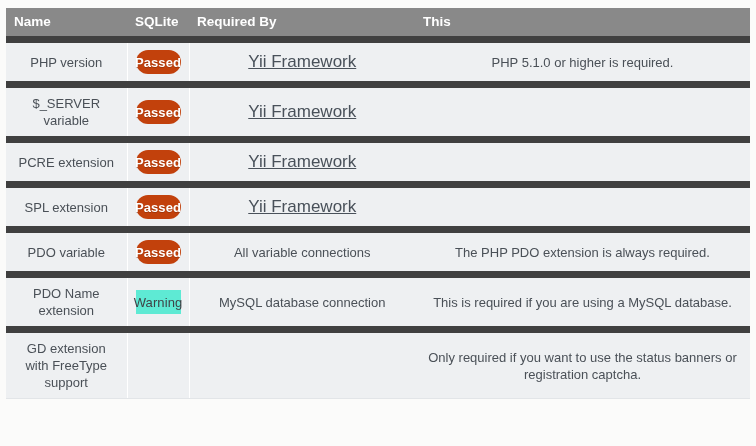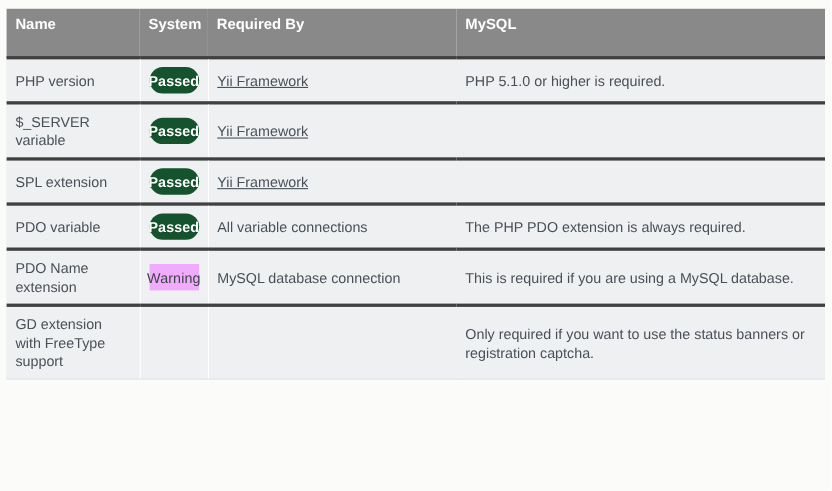--- a/index.html
+++ b/index.html
@@ -30,36 +30,37 @@
     table-layout: fixed;
     background: #eef0f2;
   }
 
   table.req-table th {
     background: #898989;
     color: #ffffff;
     font-size: 13.5px;
     font-weight: bold;
     text-align: left;
-    padding: 6px 8px 22px 8px;
+    padding: 6px 8px 7px 8px;
     line-height: 15px;
     vertical-align: middle;
     border: none;
     white-space: nowrap;
   }
 
   table.req-table td {
     background: #eef0f2;
     color: #4a5057;
     font-size: 13px;
     line-height: 17px;
     padding: 7px 8px 7px 8px;
     vertical-align: middle;
-    border-top: 3px solid #404040;
+    border-top: 7px solid #404040;
     border-bottom: 1px solid #e2e5e8;
+    text-align: center;
   }
 
   
   col.c-name   { width: 121px; }
   col.c-result { width:  62px; }
   col.c-req    { width: 226px; }
   col.c-memo   { width: 335px; }
 
   td.cell-name {
     padding-left: 10px;
@@ -81,78 +82,86 @@
     width: 100%;
     height: 100%;
     min-height: 24px;
     box-sizing: border-box;
     font-size: 13px;
     font-weight: bold;
     letter-spacing: 0.1px;
   }
 
   .result-fill.passed {
-    background: #14532d;
+    background: #c2410c;
     color: #ffffff;
     text-shadow: 0 1px 0 rgba(0,0,0,0.18);
     border-radius: 12px;
   }
 
   .result-fill.warning {
-    background: #f0abfc;
+    background: #5eead4;
     color: #3f4347;
     font-weight: normal;
     text-shadow: none;
   }
 
   td.cell-req {
     padding-left: 10px;
   }
 
   td.cell-memo {
     padding-left: 10px;
     padding-right: 12px;
   }
 
   a.req-link {
     color: #49515a;
     text-decoration: underline;
-    font-size: 13px;
+    font-size: 17px;
   }
 </style>
 </head>
 <body>
 
 <div class="page">
   <table class="req-table">
     <colgroup>
       <col class="c-name">
       <col class="c-result">
       <col class="c-req">
       <col class="c-memo">
     </colgroup>
     <thead>
       <tr>
         <th>Name</th>
-        <th>System</th>
+        <th>SQLite</th>
         <th>Required By</th>
-        <th>MySQL</th>
+        <th>This</th>
       </tr>
     </thead>
     <tbody id="table-body">
         <tr>
           <td class="cell-name">PHP version</td>
           <td class="cell-result">
             <div class="result-fill passed">Passed</div>
           </td>
           <td class="cell-req"><a class="req-link" href="#">Yii Framework</a></td>
           <td class="cell-memo">PHP 5.1.0 or higher is required.</td>
         </tr>
         <tr>
           <td class="cell-name">$_SERVER variable</td>
+          <td class="cell-result">
+            <div class="result-fill passed">Passed</div>
+          </td>
+          <td class="cell-req"><a class="req-link" href="#">Yii Framework</a></td>
+          <td class="cell-memo"></td>
+        </tr>
+        <tr>
+          <td class="cell-name">PCRE extension</td>
           <td class="cell-result">
             <div class="result-fill passed">Passed</div>
           </td>
           <td class="cell-req"><a class="req-link" href="#">Yii Framework</a></td>
           <td class="cell-memo"></td>
         </tr>
         <tr>
           <td class="cell-name">SPL extension</td>
           <td class="cell-result">
             <div class="result-fill passed">Passed</div>

